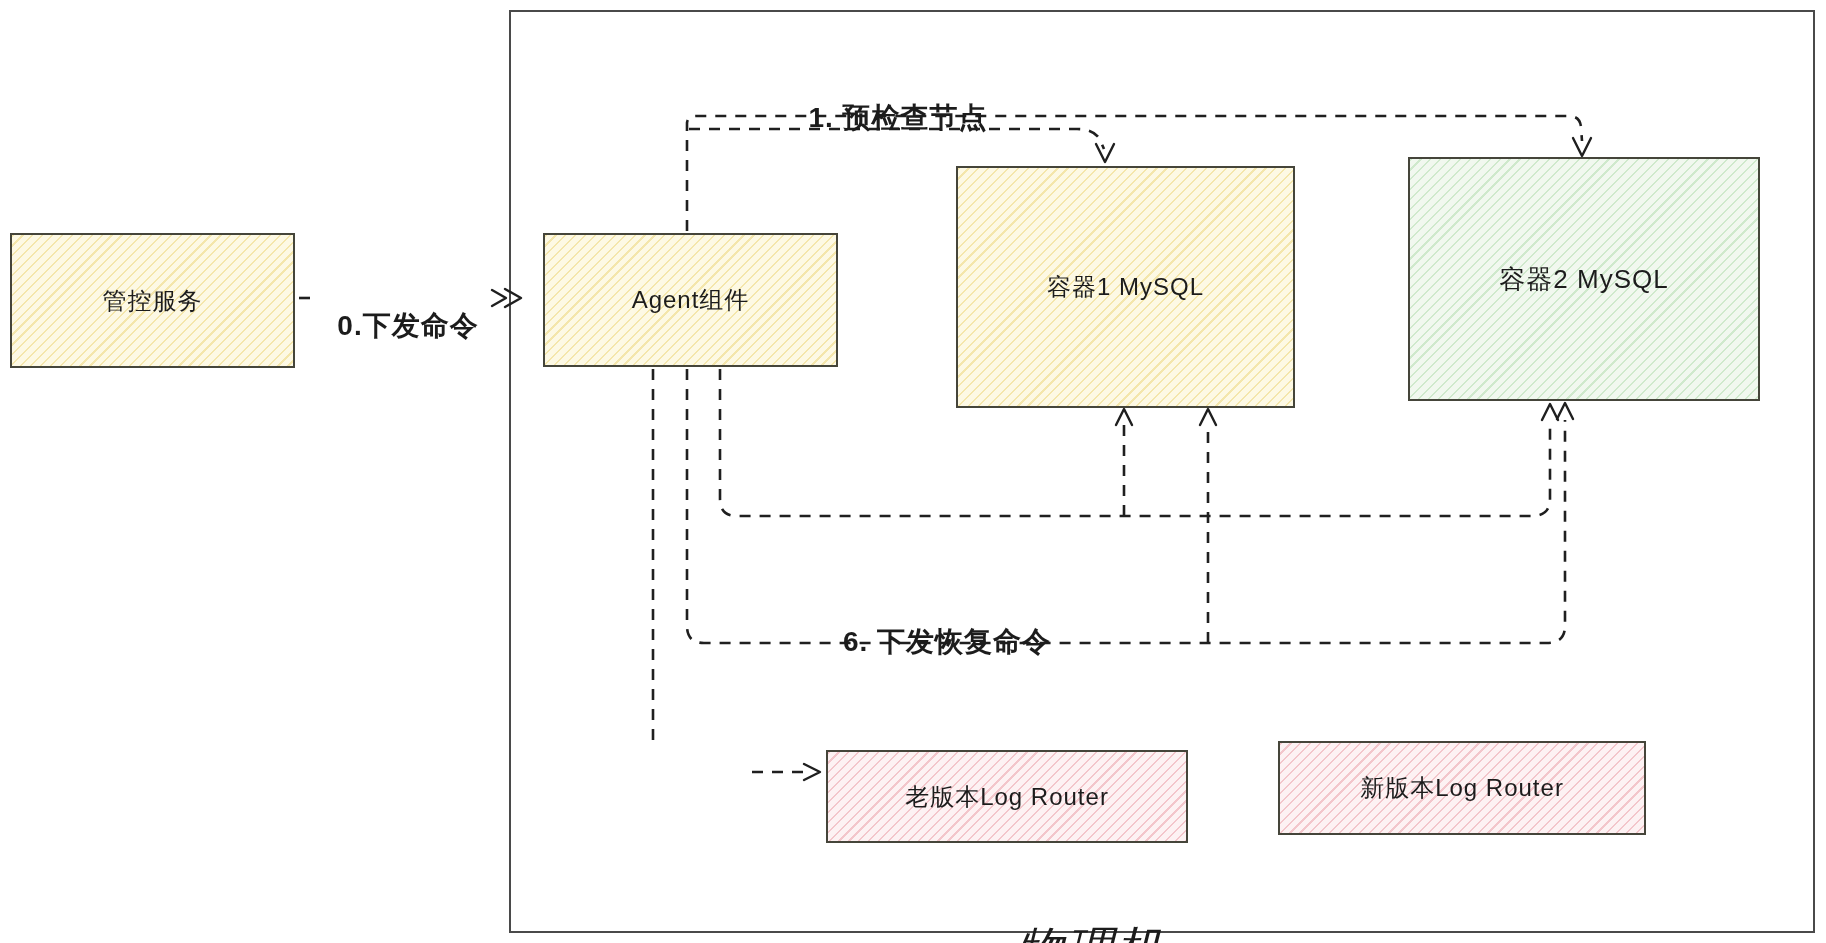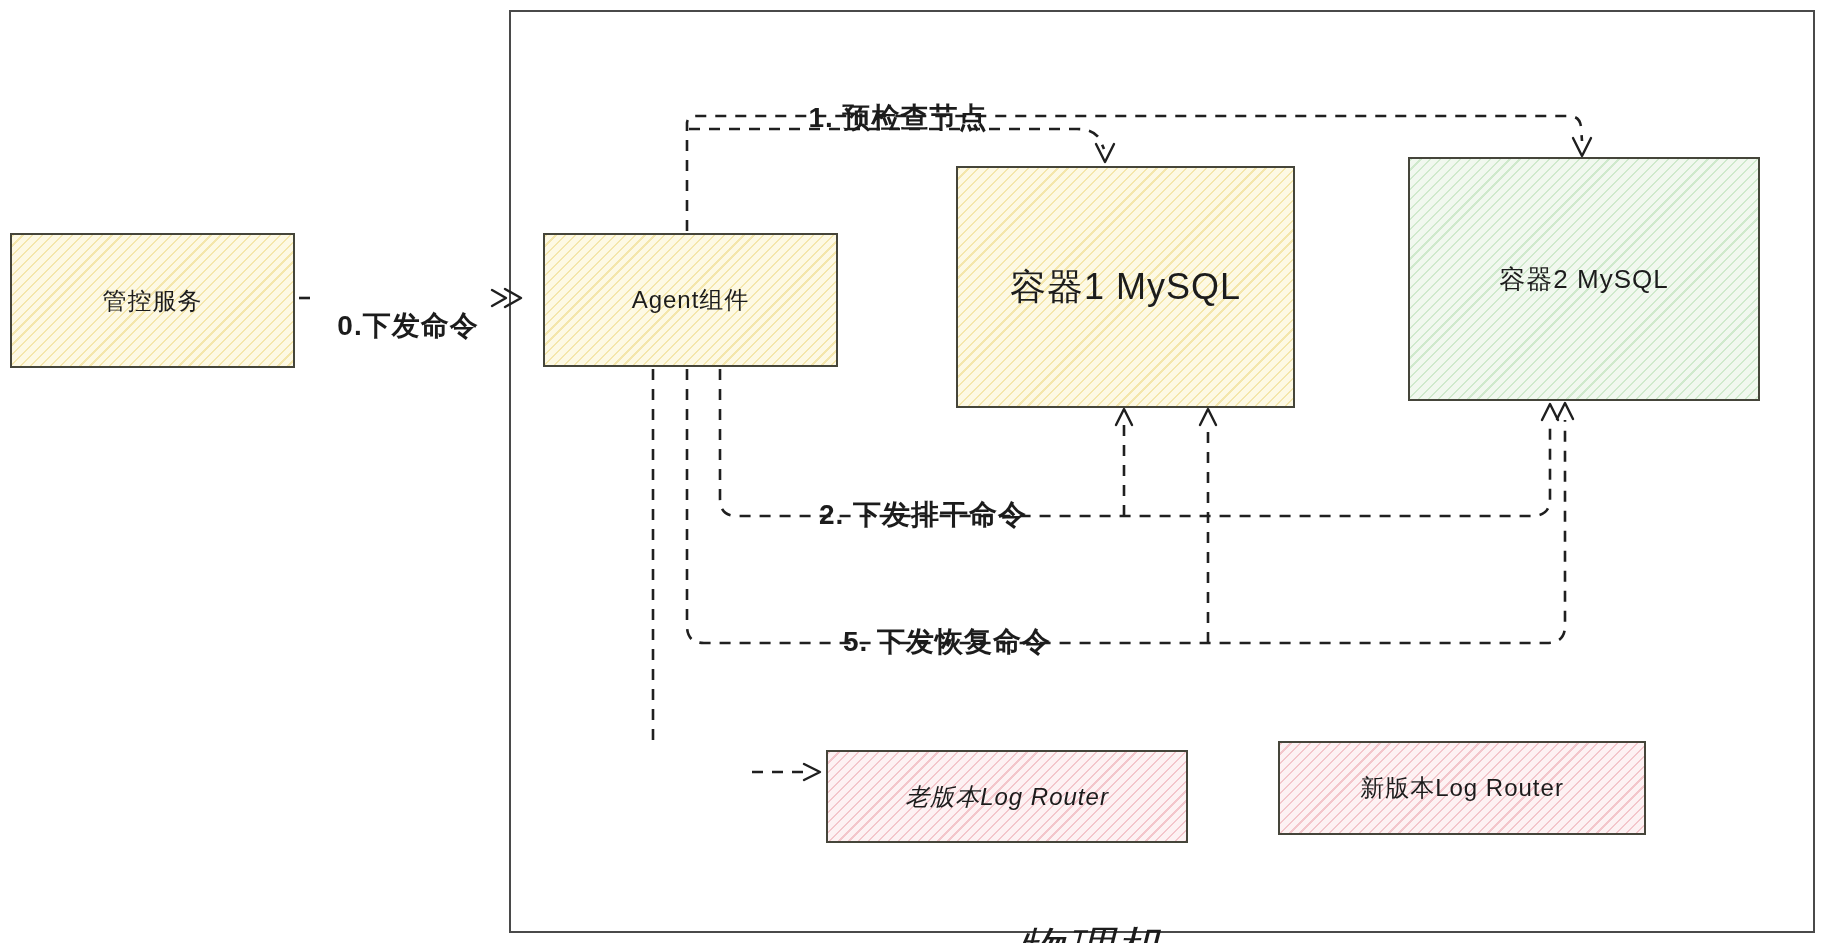--- a/index.html
+++ b/index.html
@@ -28,23 +28,23 @@
     text-align:center;
     font-size:24px;
     letter-spacing:1px;
   }
   .hatch-yellow{background:repeating-linear-gradient(135deg,#f4e6ab 0 1.5px,#fdf9e4 1.5px 7px);}
   .hatch-green {background:repeating-linear-gradient(135deg,#cfe9cc 0 1.5px,#f1f8ef 1.5px 7px);}
   .hatch-pink  {background:repeating-linear-gradient(135deg,#f3c6cb 0 1.5px,#fdf2f3 1.5px 7px);}
 
   .node.control{left:10px;top:233px;width:285px;height:135px;}
   .node.agent{left:543px;top:233px;width:295px;height:134px;}
-  .node.c1{left:956px;top:166px;width:339px;height:242px;font-size:36px;}
+  .node.c1{left:956px;top:166px;width:339px;height:242px;font-size:24px;}
   .node.c2{left:1408px;top:157px;width:352px;height:244px;font-size:26px;}
-  .node.oldlr{left:826px;top:750px;width:362px;height:93px;font-style:italic;}
+  .node.oldlr{left:826px;top:750px;width:362px;height:93px;}
   .node.newlr{left:1278px;top:741px;width:368px;height:94px;}
 
   .connector-layer{position:absolute;left:0;top:0;width:1826px;height:943px;pointer-events:none;}
   .dash{fill:none;stroke:#1f1f1f;stroke-width:2.6;stroke-dasharray:11 9;}
   .head{fill:none;stroke:#1f1f1f;stroke-width:2.4;stroke-linecap:round;stroke-linejoin:round;}
 
   .edge-label{
     position:absolute;
     transform:translate(-50%,-50%);
     white-space:nowrap;
@@ -121,18 +121,17 @@
 
     <g>
       <path class="dash" d="M 653,369 L 653,746"></path>
       <path class="dash" d="M 752,772 L 804,772"></path>
       <path class="head" d="M 804,764 L 820,772 L 804,780"></path>
     </g>
   </svg>
 
   <div class="edge-label" style="left:408px;top:297px;margin-top:29px;">0.下发命令</div>
   <div class="edge-label" style="left:898px;top:118px;">1. 预检查节点</div>
-  <div class="edge-label" style="left:923px;top:515px;">2. 下发排干命令</div>
-  <div class="edge-label" style="left:947px;top:642px;">5. 下发恢复命令</div>
+  <div class="edge-label" style="left:947px;top:642px;">6. 下发恢复命令</div>
 
   <div class="pm-label">物理机</div>
 
 </div>
 
 </body></html>

